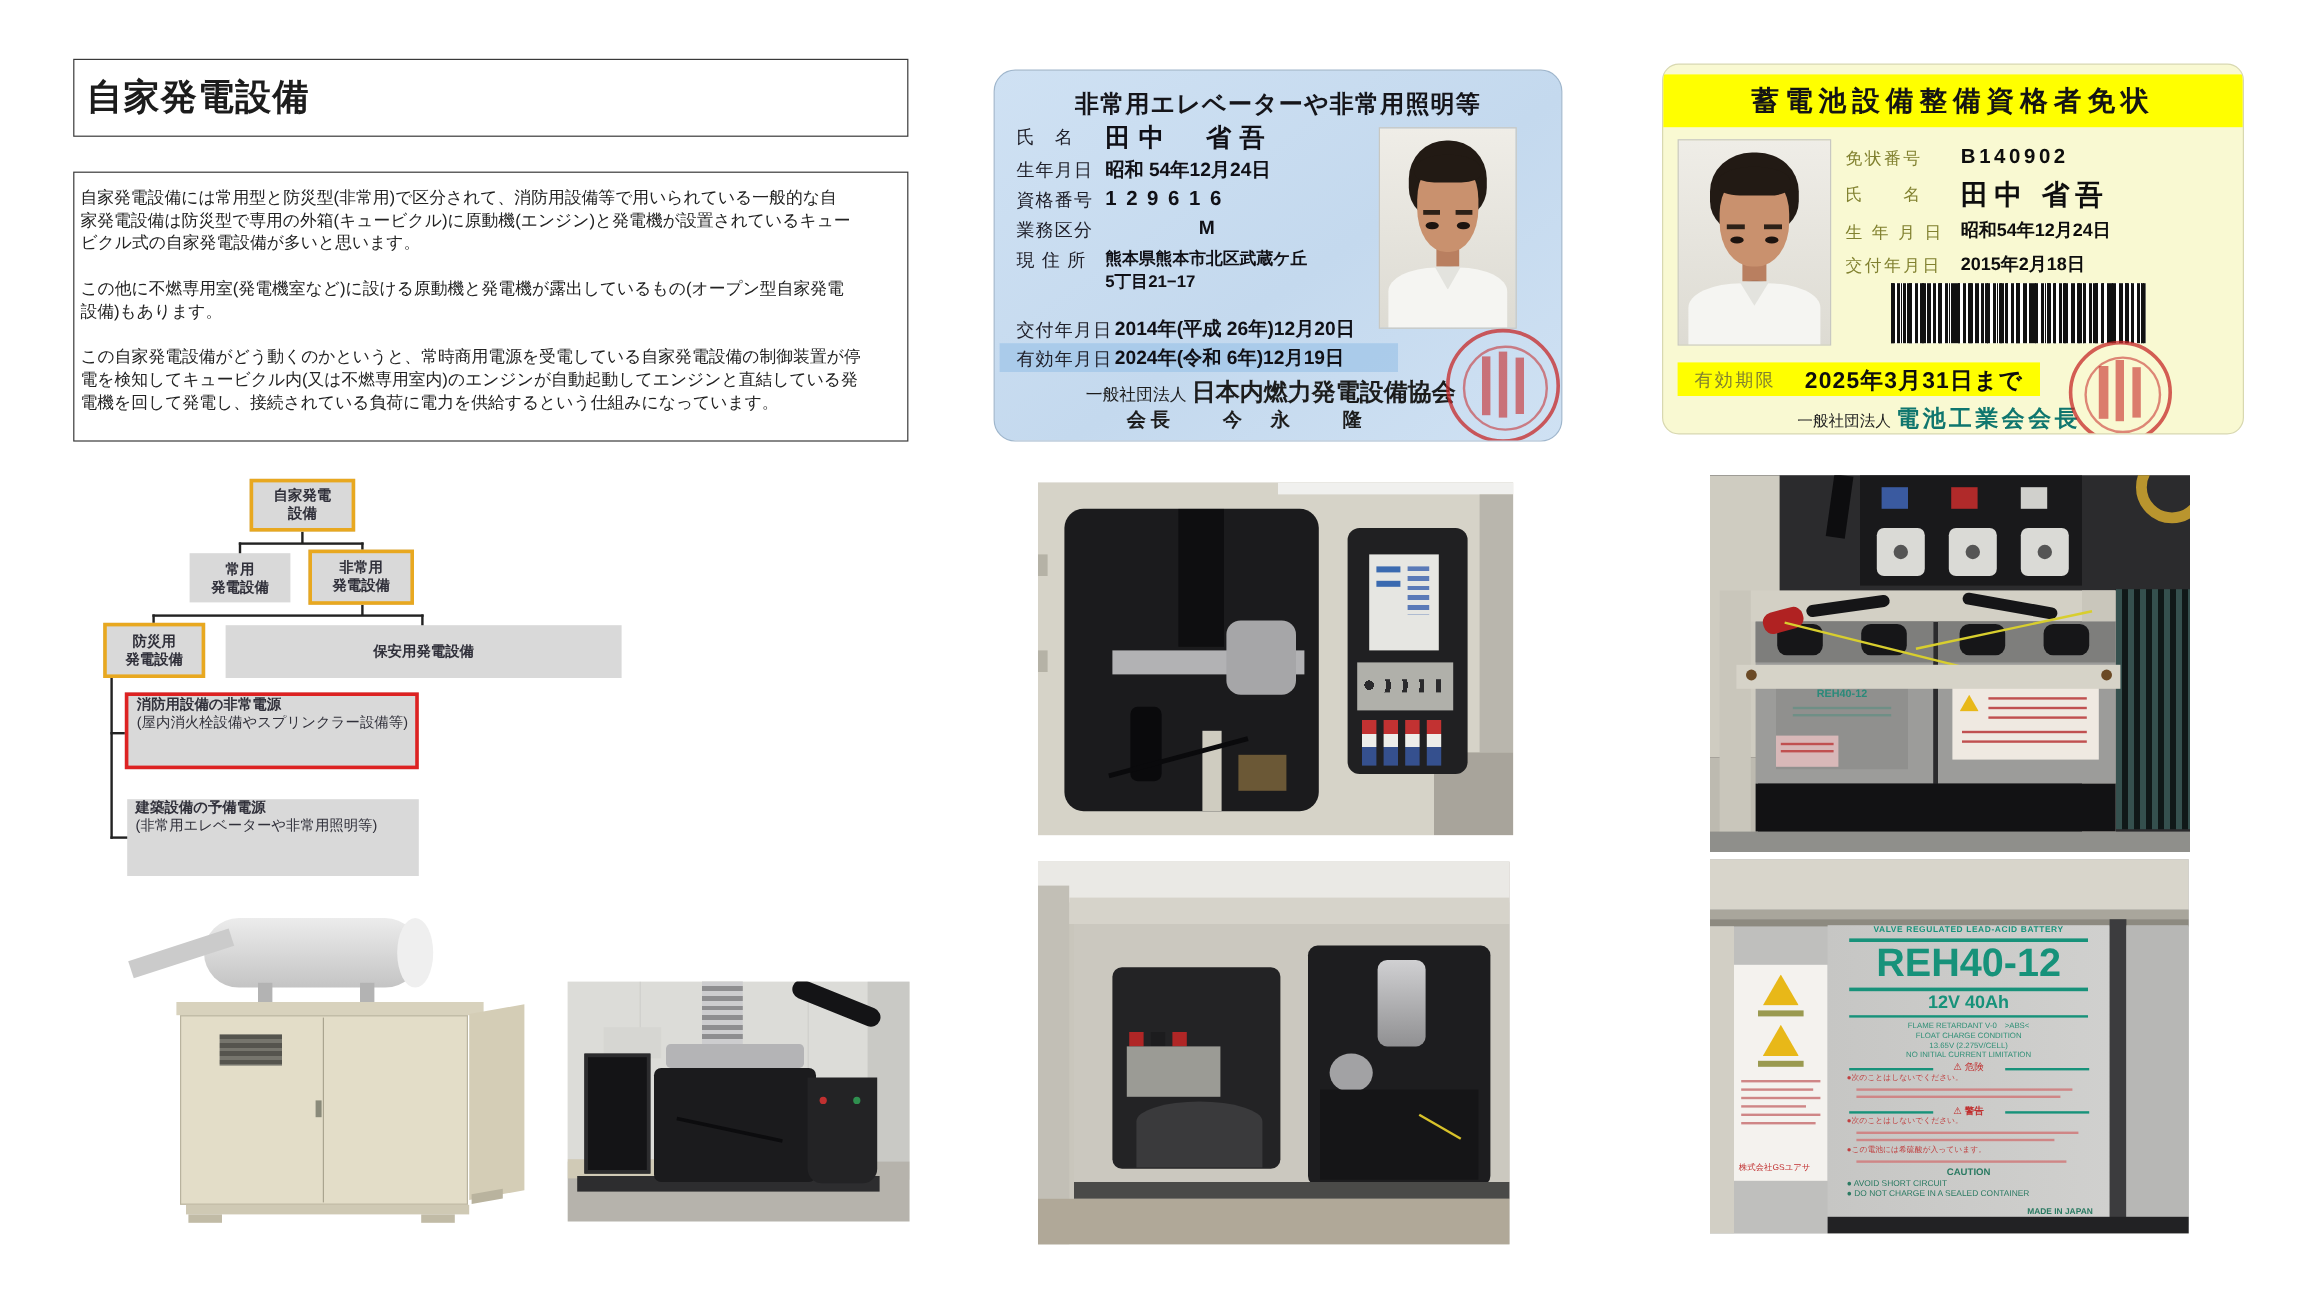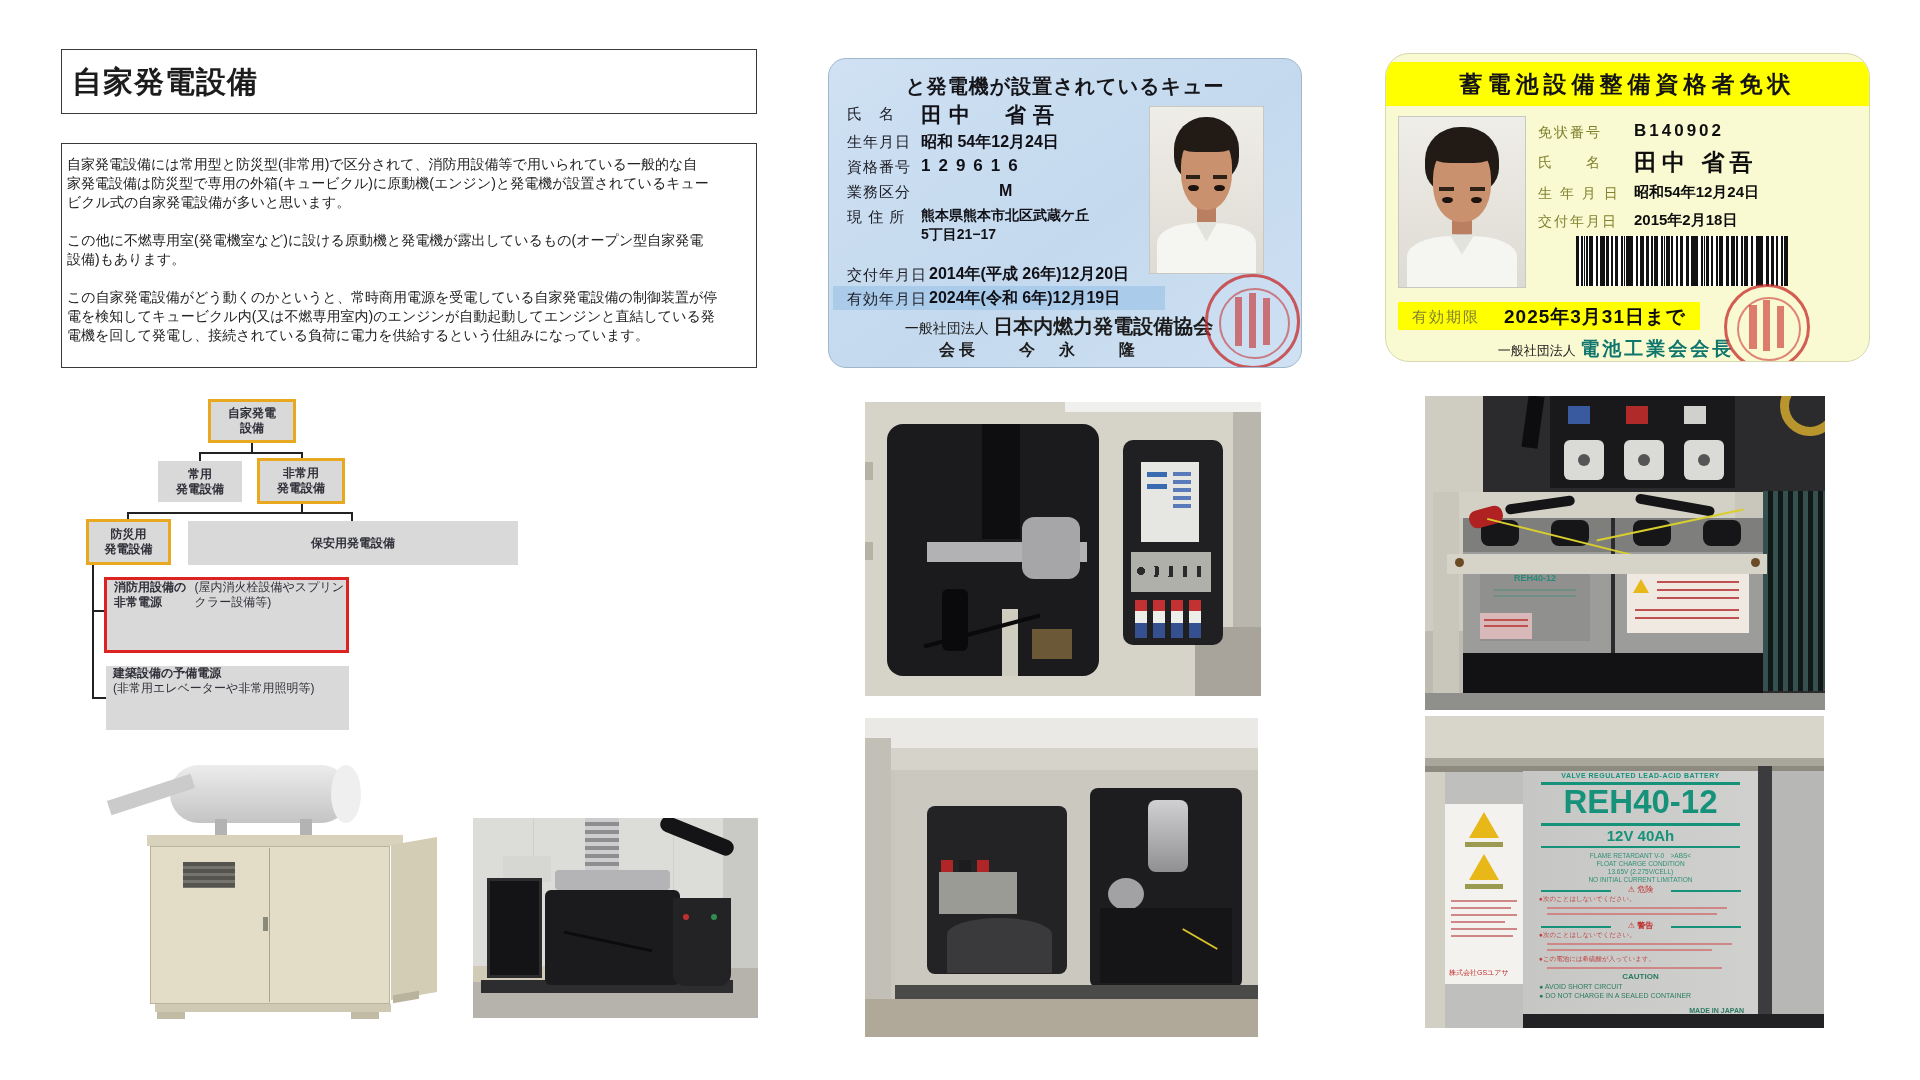--- a/index.html
+++ b/index.html
@@ -23,21 +23,21 @@
   .fc-line{background:#222;}
   .fc-left{justify-content:flex-start;text-align:left;padding-left:7px;font-weight:600;}
 
   
   .card{box-sizing:border-box;overflow:hidden;}
   .blue-card{left:828px;top:58px;width:474px;height:310px;border-radius:18px;
              background:linear-gradient(145deg,#cfe1f3 0%,#c4d9ee 55%,#cfe1f3 100%);border:1px solid #9fb6cc;}
   .bc-title{left:0;top:14px;width:100%;font-size:20px;font-weight:bold;color:#15151a;letter-spacing:1px;}
   .bc-label{font-size:15px;color:#20202a;letter-spacing:1px;}
   .bc-value{font-size:15px;font-weight:600;color:#101016;}
-  .yellow-card{left:1385px;top:53px;width:485px;height:309px;border-radius:24px;
+  .yellow-card{left:1385px;top:53px;width:485px;height:309px;border-radius:14px;
                background:#f9f9d2;border:1px solid #d8d8b0;}
   .yc-band{left:0;top:8px;width:100%;height:44px;background:#ffff00;}
   .yc-title{width:100%;font-size:23px;font-weight:bold;color:#141414;letter-spacing:5px;line-height:44px;}
   .yc-label{font-size:14px;color:#81812f;letter-spacing:2px;}
   .yc-value{font-weight:bold;color:#0e0e0e;}
   .portrait{background:linear-gradient(#efede7,#dddbd3);border:1px solid #c8c8c2;box-sizing:border-box;overflow:hidden;}
   .p-hair{position:absolute;left:21%;top:6%;width:58%;height:40%;background:#221a14;border-radius:48% 48% 40% 40%;}
   .p-face{position:absolute;left:27%;top:15%;width:46%;height:47%;background:#c9916e;border-radius:44% 44% 46% 46%;}
   .p-fringe{position:absolute;left:26%;top:13%;width:48%;height:14%;background:#221a14;border-radius:50% 50% 30% 30%;}
   .p-eye{position:absolute;top:47%;width:9%;height:3.5%;background:#1d1410;border-radius:50%;}
@@ -99,31 +99,31 @@
 設備</div>
   <div class="abs fc-node pre" style="left:158px;top:461px;width:84px;height:41px">常用
 発電設備</div>
   <div class="abs fc-node fc-yellow pre" style="left:257px;top:458px;width:88px;height:46px">非常用
 発電設備</div>
   <div class="abs fc-node fc-yellow pre" style="left:86px;top:519px;width:85px;height:46px">防災用
 発電設備</div>
   <div class="abs fc-node" style="left:188px;top:521px;width:330px;height:44px;flex-direction:column;font-weight:600">
     <div>保安用発電設備</div>
   </div>
-  <div class="abs fc-node fc-red fc-left" style="left:104px;top:577px;width:245px;height:76px;flex-direction:row;align-items:flex-start">
+  <div class="abs fc-node fc-red fc-left" style="left:104px;top:577px;width:245px;height:64px;flex-direction:column;align-items:flex-start">
     <div>消防用設備の非常電源</div>
     <div style="font-weight:normal">(屋内消火栓設備やスプリンクラー設備等)</div>
   </div>
   <div class="abs fc-node fc-left" style="left:106px;top:666px;width:243px;height:64px;flex-direction:column;align-items:flex-start">
     <div>建築設備の予備電源</div>
     <div style="font-weight:normal">(非常用エレベーターや非常用照明等)</div>
   </div>
 
   <div class="abs card blue-card">
-    <div class="abs bc-title center">と発電機が設置されているキュー</div>
+    <div class="abs bc-title center">非常用エレベーターや非常用照明等</div>
 
     <div class="abs bc-label" style="left:18px;top:46px">氏　名</div>
     <div class="abs bc-value" style="left:92px;top:42px;font-size:21px;letter-spacing:7px">田中　省吾</div>
 
     <div class="abs bc-label" style="left:18px;top:74px">生年月日</div>
     <div class="abs bc-value" style="left:92px;top:73px;font-size:16px">昭和 54年12月24日</div>
 
     <div class="abs bc-label" style="left:18px;top:99px">資格番号</div>
     <div class="abs bc-value" style="left:92px;top:97px;font-size:17px;letter-spacing:8px">129616</div>
 

